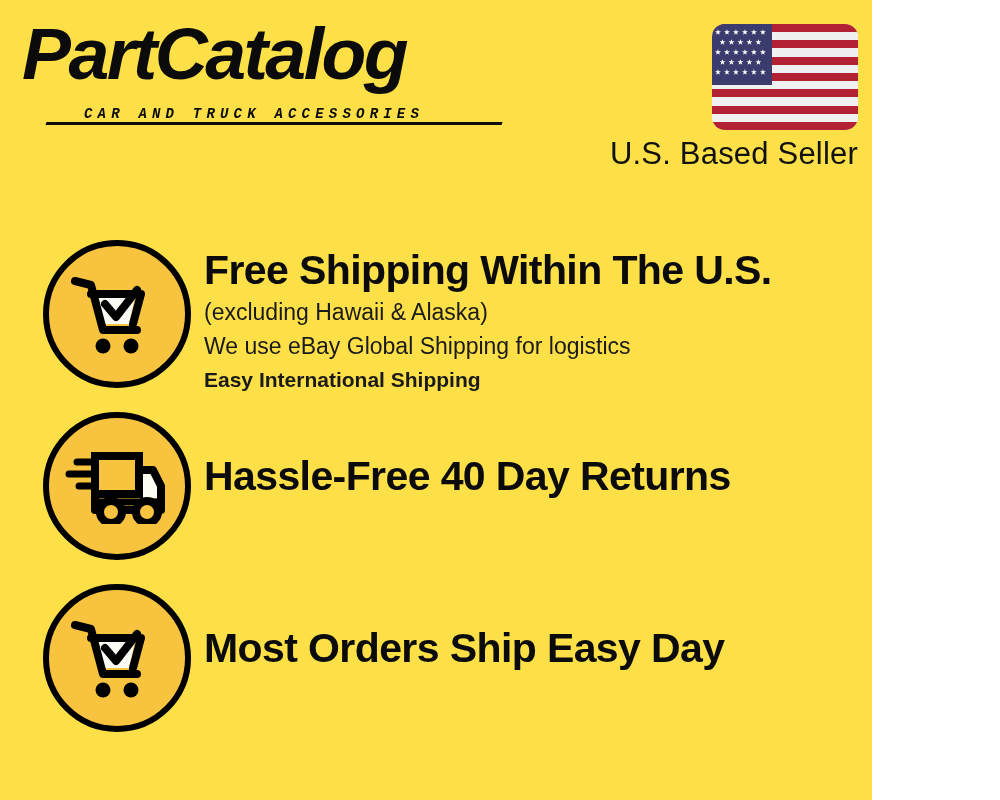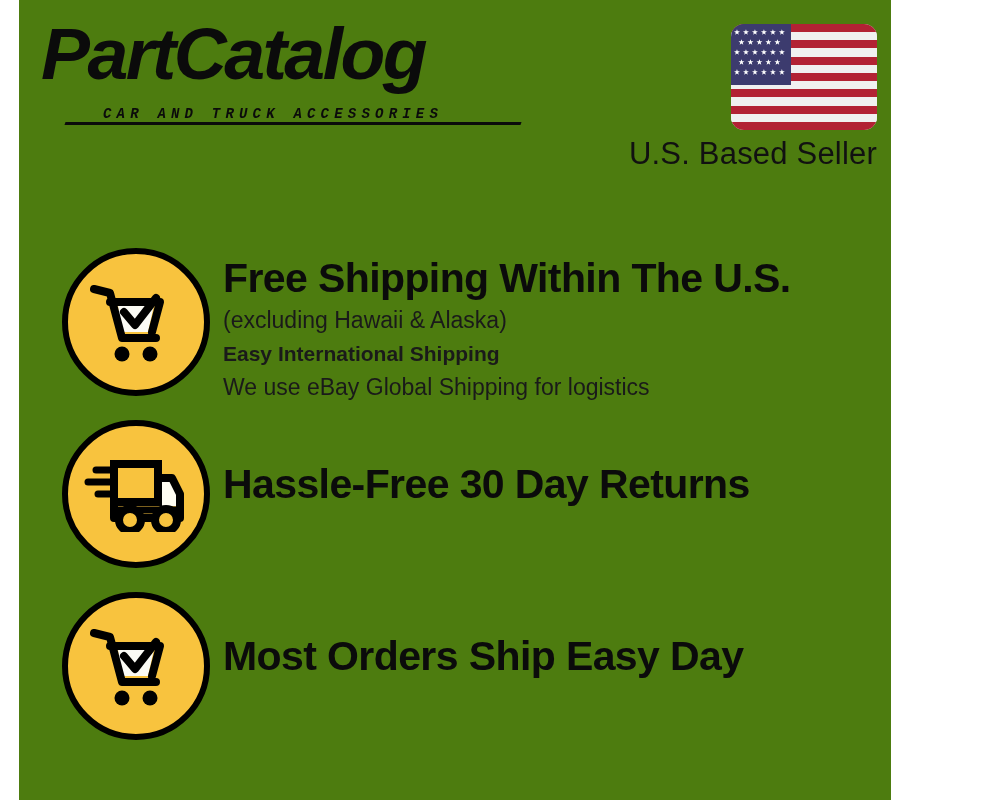--- a/index.html
+++ b/index.html
@@ -9,23 +9,22 @@
     background: #ffffff;
   }
   body {
     font-family: "Liberation Sans", sans-serif;
     -webkit-font-smoothing: antialiased;
   }
   #page {
     position: relative;
     width: 872px;
     height: 800px;
-    background: #4d7c0f;
+    background: #fde047;
     overflow: hidden;
-    margin-left: 19px;
   }
 
   
   .logo-block {
     position: absolute;
     left: 22px;
     top: 18px;
     width: 480px;
     height: 100px;
   }
@@ -109,21 +108,21 @@
     line-height: 36px;
     letter-spacing: 0.2px;
     color: #111111;
     white-space: nowrap;
   }
 
   
   .features {
     position: absolute;
     left: 0;
-    top: 248px;
+    top: 240px;
     width: 1000px;
   }
   .feature-row {
     position: relative;
     display: flex;
     align-items: flex-start;
     height: 172px;
   }
   .icon-wrap {
     position: relative;
@@ -258,43 +257,43 @@
             <path d="M22 22 L72 22 L64 52" fill="none" stroke="#000" stroke-width="8" stroke-linecap="round" stroke-linejoin="round"></path>
             <path d="M36 32 L47 45 L68 18" fill="none" stroke="#000" stroke-width="8" stroke-linecap="round" stroke-linejoin="round"></path>
             <circle cx="34" cy="74" r="7.5" fill="#000"></circle>
             <circle cx="62" cy="74" r="7.5" fill="#000"></circle>
           </svg>
         </div>
       </div>
       <div class="feature-text">
         <div class="feature-heading">Free Shipping Within The U.S.</div>
         <div class="feature-sub">(excluding Hawaii &amp; Alaska)</div>
+        <div class="feature-sub">We use eBay Global Shipping for logistics</div>
         <div class="feature-sub bold">Easy International Shipping</div>
-        <div class="feature-sub">We use eBay Global Shipping for logistics</div>
       </div>
     </div>
 
     <div class="feature-row row-2">
       <div class="icon-wrap">
         <div class="icon-circle">
           <svg width="104" height="76" viewBox="0 0 104 76">
             <path d="M74 22 L88 22 L96 38 L96 50 L70 50 Z" fill="#fffdf2"></path>
             <rect x="30" y="8" width="44" height="38" fill="none" stroke="#000" stroke-width="8"></rect>
             <path d="M30 50 L30 62 L96 62 L96 38 L88 22 L74 22 L74 50" fill="none" stroke="#000" stroke-width="8" stroke-linejoin="round"></path>
             <line x1="30" y1="54" x2="96" y2="54" stroke="#000" stroke-width="7"></line>
             <line x1="12" y1="14" x2="26" y2="14" stroke="#000" stroke-width="7" stroke-linecap="round"></line>
             <line x1="4" y1="26" x2="26" y2="26" stroke="#000" stroke-width="7" stroke-linecap="round"></line>
             <line x1="14" y1="38" x2="26" y2="38" stroke="#000" stroke-width="7" stroke-linecap="round"></line>
             <circle cx="46" cy="64" r="11" fill="#f8c33e" stroke="#000" stroke-width="8"></circle>
             <circle cx="82" cy="64" r="11" fill="#f8c33e" stroke="#000" stroke-width="8"></circle>
           </svg>
         </div>
       </div>
       <div class="feature-text">
-        <div class="feature-heading">Hassle-Free 30 Day Returns</div>
+        <div class="feature-heading">Hassle-Free 40 Day Returns</div>
       </div>
     </div>
 
     <div class="feature-row row-3">
       <div class="icon-wrap">
         <div class="icon-circle">
           <svg width="96" height="84" viewBox="0 0 96 84">
             <polygon points="30,25 66,25 60,52 33,52" fill="#fbfbf5"></polygon>
             <path d="M6 9 L22 13 L34 58 L68 58" fill="none" stroke="#000" stroke-width="8" stroke-linecap="round" stroke-linejoin="round"></path>
             <path d="M22 22 L72 22 L64 52" fill="none" stroke="#000" stroke-width="8" stroke-linecap="round" stroke-linejoin="round"></path>

